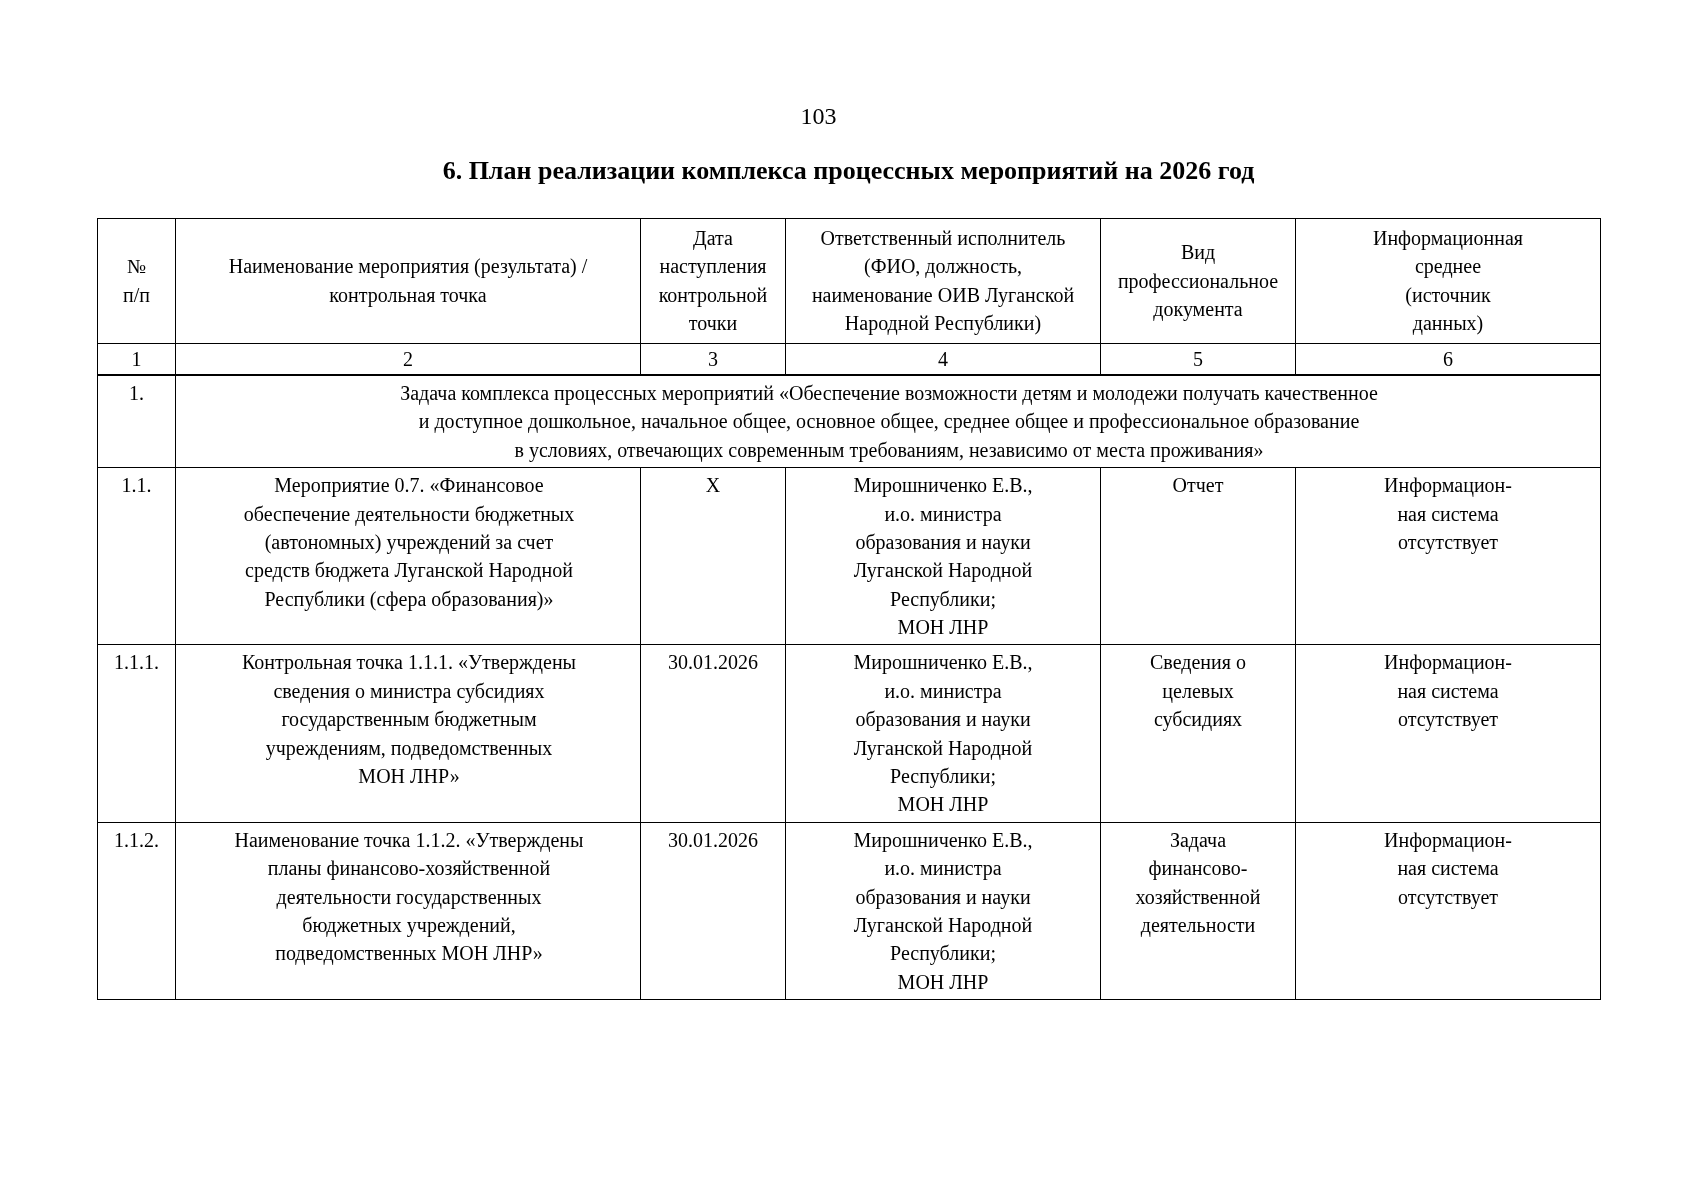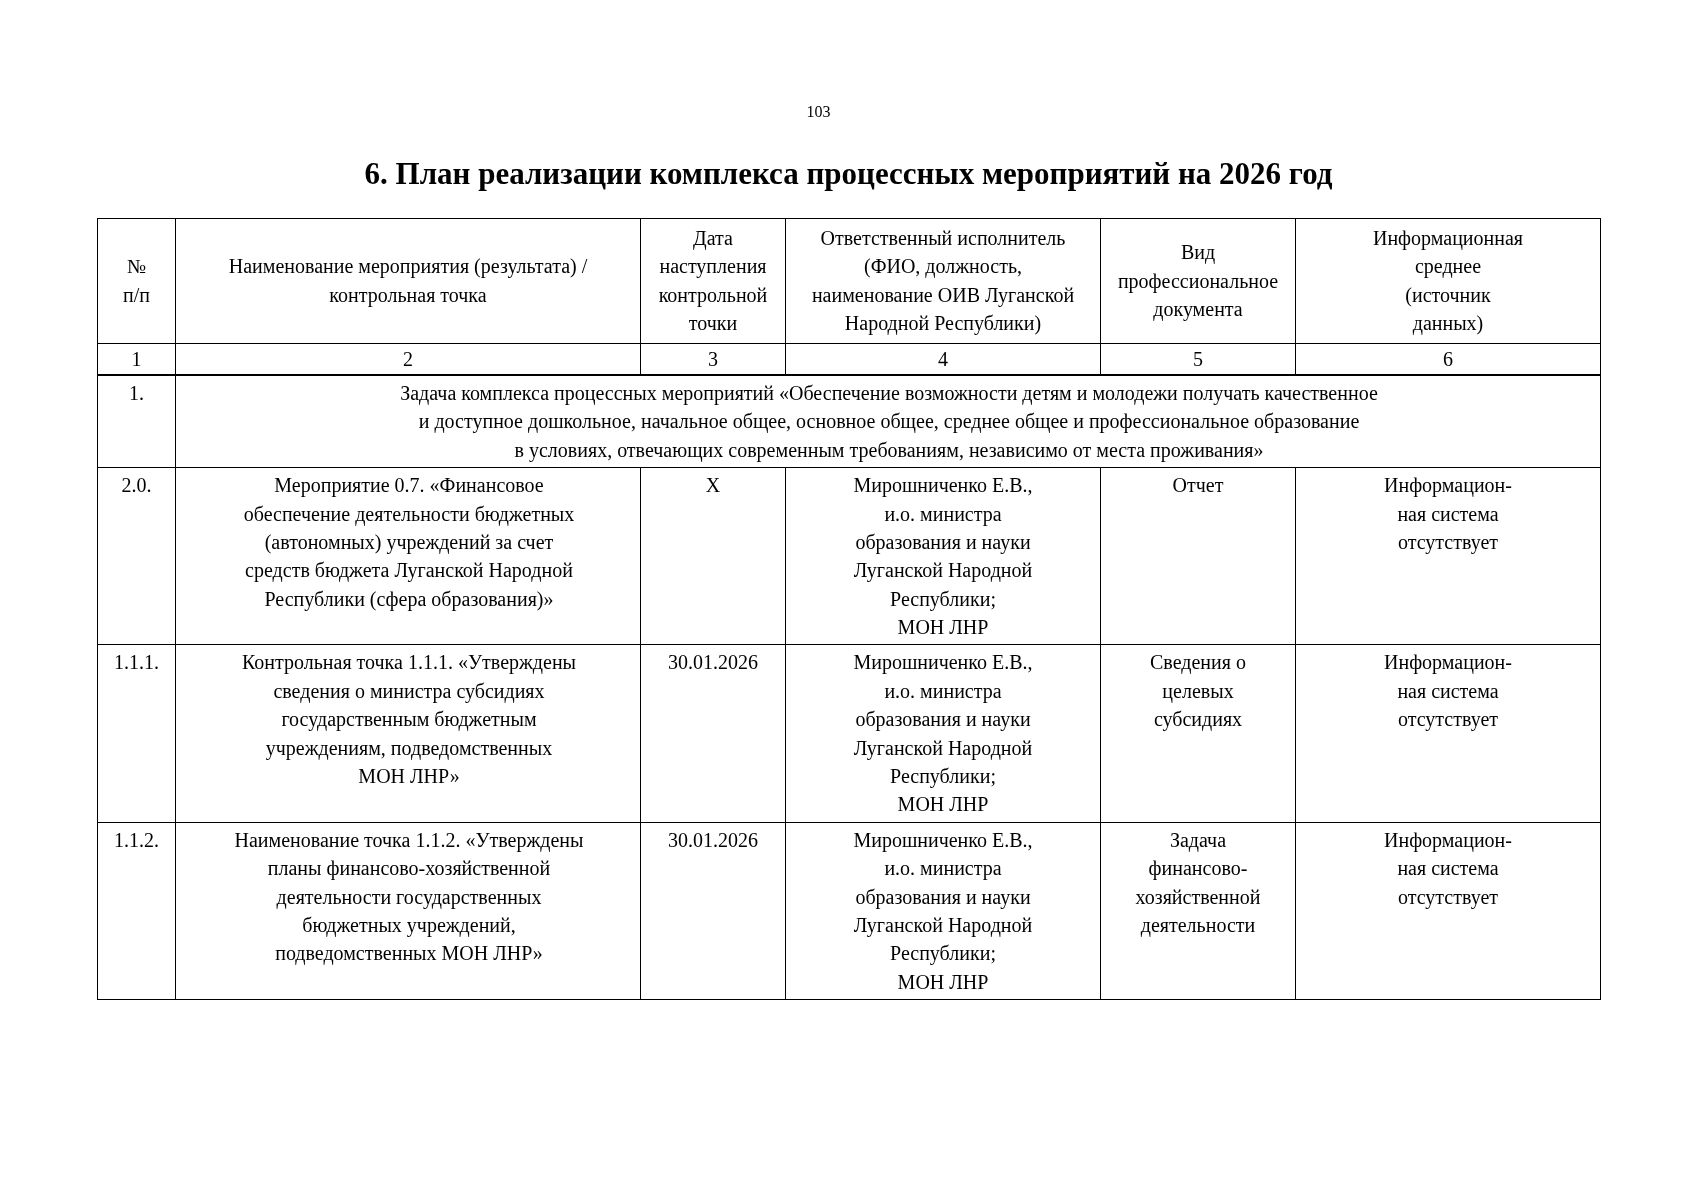--- a/index.html
+++ b/index.html
@@ -14,29 +14,29 @@
       font-family: "Liberation Serif", "DejaVu Serif", serif;
       color: #000000;
       overflow: hidden;
     }
     .page-number {
       position: absolute;
       top: 103px;
       left: 0;
       width: 1637px;
       text-align: center;
-      font-size: 16px;
+      font-size: 24px;
     }
     .doc-title {
       position: absolute;
       top: 156px;
       left: 0;
       width: 1697px;
       text-align: center;
-      font-size: 31px;
+      font-size: 26px;
       font-weight: bold;
     }
     table.plan-table {
       position: absolute;
       top: 218px;
       left: 97px;
       width: 1503px;
       border-collapse: collapse;
       table-layout: fixed;
       font-size: 20px;
@@ -123,21 +123,21 @@
     </tr>
   </thead>
   <tbody>
     <tr>
       <td class="cell-num">1.</td>
       <td class="cell-name" colspan="5">Задача комплекса процессных мероприятий «Обеспечение возможности детям и молодежи получать качественное
 и доступное дошкольное, начальное общее, основное общее, среднее общее и профессиональное образование
 в условиях, отвечающих современным требованиям, независимо от места проживания»</td>
     </tr>
     <tr>
-      <td class="cell-num">2.0.</td>
+      <td class="cell-num">1.1.</td>
       <td class="cell-name">Мероприятие 0.7. «Финансовое
 обеспечение деятельности бюджетных
 (автономных) учреждений за счет
 средств бюджета Луганской Народной
 Республики (сфера образования)»</td>
       <td class="cell-date">X</td>
       <td class="cell-executor">Мирошниченко Е.В.,
 и.о. министра
 образования и науки
 Луганской Народной

